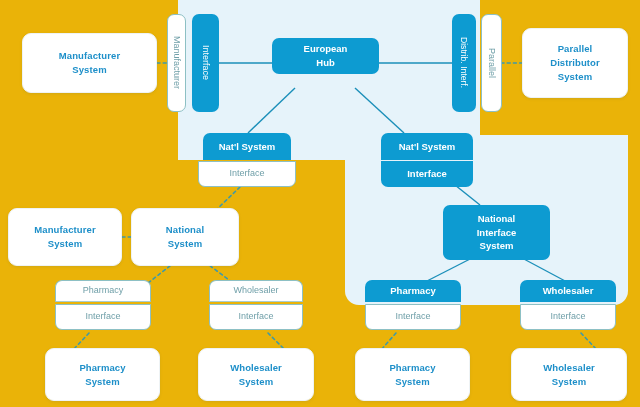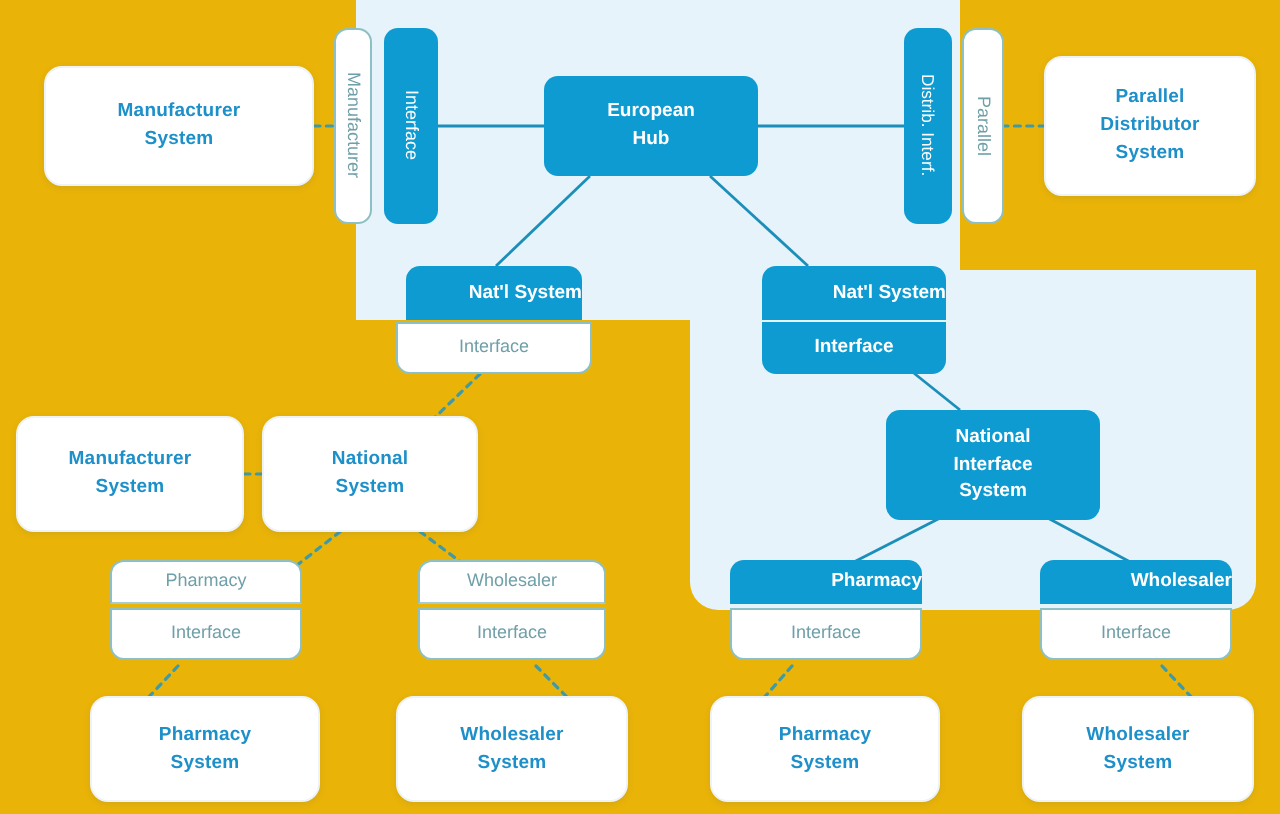--- a/index.html
+++ b/index.html
@@ -55,21 +55,21 @@
   .card span{display:block;}
 
   
   .blue{
     background:#0d9bd1;
     color:#ffffff;
     font-weight:bold;
     font-size:9.5px;
     border-radius:7px;
   }
-  .blue.flat-bottom{border-radius:7px 7px 0 0;align-items:flex-end;}
+  .blue.flat-bottom{border-radius:7px 7px 0 0;}
   .blue.flat-top{border-radius:0 0 7px 7px;}
 
   
   .outline{
     background:#ffffff;
     border:1px solid #8dc0c4;
     color:#6f9fa8;
     font-weight:normal;
     font-size:9px;
     border-radius:7px;
@@ -143,21 +143,21 @@
   </div>
 
   <div class="node outline vert" style="left:167px;top:14px;width:19px;height:98px;">
     <span>Manufacturer</span>
   </div>
 
   <div class="node blue vert" style="left:192px;top:14px;width:27px;height:98px;">
     <span>Interface</span>
   </div>
 
-  <div class="node blue" style="left:272px;top:38px;width:107px;height:50px;">
+  <div class="node blue" style="left:272px;top:38px;width:107px;height:36px;">
     <span>European</span>
     <span>Hub</span>
   </div>
 
   <div class="node blue vert" style="left:452px;top:14px;width:24px;height:98px;">
     <span class="tiny">Distrib. Interf.</span>
   </div>
 
   <div class="node outline vert" style="left:481px;top:14px;width:21px;height:98px;">
     <span>Parallel</span>

